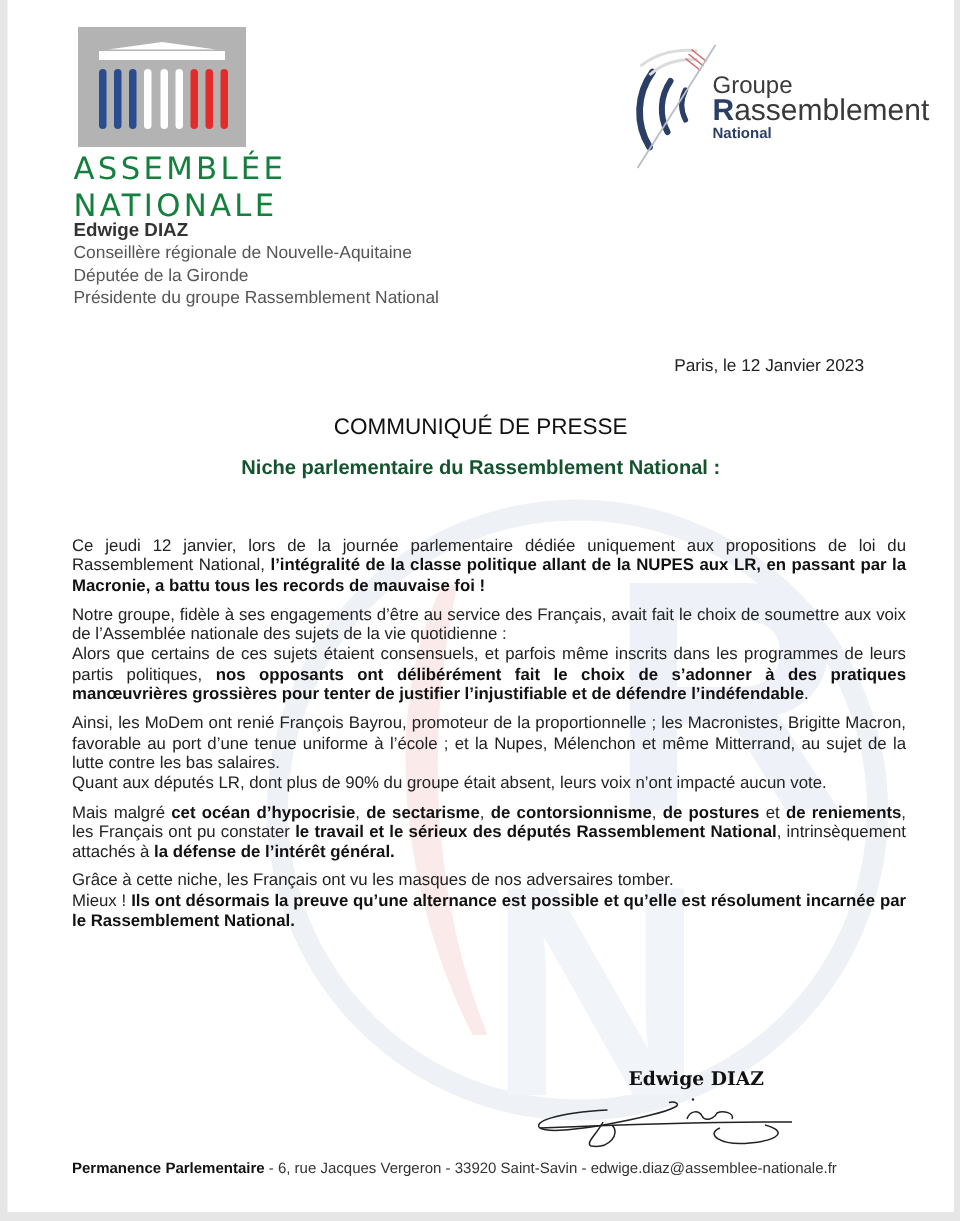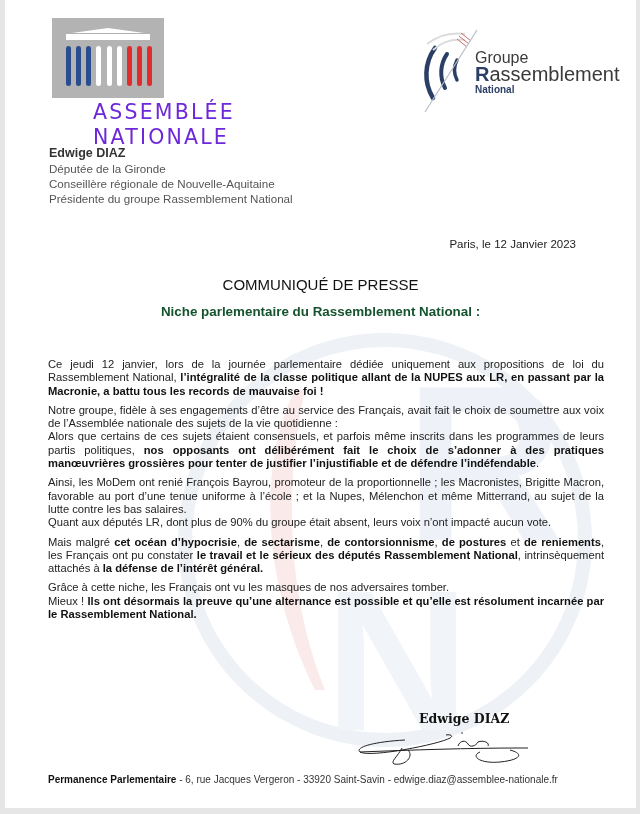--- a/index.html
+++ b/index.html
@@ -20,22 +20,22 @@
     position: absolute; left: 170px; top: 330px; width: 420px; height: 420px;
     pointer-events: none;
   }
   
   .an-logo { position: absolute; left: 44px; top: 18px; width: 120px; }
   .an-box { width: 112px; height: 80px; background: #b3b3b3; position: relative; margin-left: 3px; }
   .an-roof { position: absolute; left: 10px; top: 10px; width: 92px; height: 14px; }
   .an-cols { position: absolute; left: 14px; top: 28px; width: 86px; height: 42px; display: flex; justify-content: space-between; }
   .an-col { width: 5px; height: 40px; border-radius: 3px; }
   .an-name {
-    color: #6d28d9; font-family: "DejaVu Sans", sans-serif; font-weight: normal;
-    font-size: 20.5px; letter-spacing: 2.2px; line-height: 21px; margin-top: 4px; white-space: nowrap; margin-left: 44px;
+    color: #15803d; font-family: "DejaVu Sans", sans-serif; font-weight: normal;
+    font-size: 20.5px; letter-spacing: 2.2px; line-height: 21px; margin-top: 4px; white-space: nowrap;
   }
   .deputy { position: absolute; left: 44px; top: 146px; font-size: 11.6px; line-height: 15px; color: #555; }
   .deputy .name { font-weight: bold; color: #333; font-size: 12.5px; }
   
   .rn-logo { position: absolute; left: 400px; top: 28px; width: 210px; height: 85px; }
   .rn-text { position: absolute; left: 70px; top: 22px; color: #2b3f66; line-height: 16px; }
   .rn-text .g { font-size: 16px; color: #3a3a3a; }
   .rn-text .r { font-size: 20px; color: #3a3a3a; }
   .rn-text .r b { color: #2b3f66; }
   .rn-text .n { font-size: 10px; font-weight: bold; color: #2b3f66; }
@@ -89,22 +89,22 @@
           <div class="an-col" style="background: rgb(227, 43, 43);"></div>
           <div class="an-col" style="background: rgb(227, 43, 43);"></div>
         </div>
     </div>
     <div class="an-name">ASSEMBLÉE</div>
     <div class="an-name">NATIONALE</div>
   </div>
 
   <div class="deputy">
     <div class="name">Edwige DIAZ</div>
+    <div>Conseillère régionale de Nouvelle-Aquitaine</div>
     <div>Députée de la Gironde</div>
-    <div>Conseillère régionale de Nouvelle-Aquitaine</div>
     <div>Présidente du groupe Rassemblement National</div>
   </div>
 
   <div class="rn-logo">
     <svg width="80" height="85" viewBox="0 0 80 85">
       <path d="M30 20 A 45 45 0 0 0 28 70" fill="none" stroke="#2b3f66" stroke-width="4.5" stroke-linecap="round"></path>
       <path d="M42 26 A 33 33 0 0 0 40 60" fill="none" stroke="#2b3f66" stroke-width="4" stroke-linecap="round"></path>
       <path d="M52 32 A 22 22 0 0 0 52 52" fill="none" stroke="#2b3f66" stroke-width="3.5" stroke-linecap="round"></path>
       <path d="M22 16 A 50 50 0 0 1 60 6" fill="none" stroke="#dcdcdc" stroke-width="2"></path>
       <path d="M28 22 A 40 40 0 0 1 60 12" fill="none" stroke="#dcdcdc" stroke-width="2"></path>

